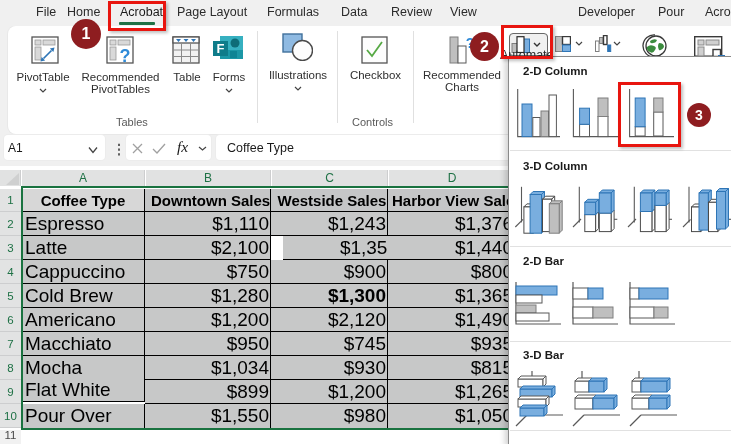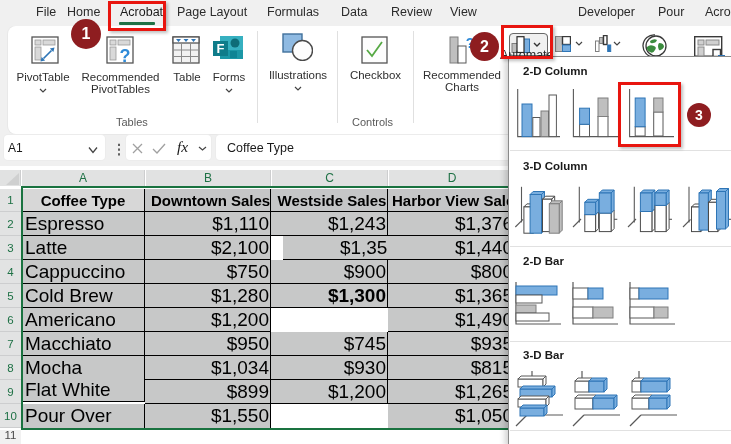--- a/index.html
+++ b/index.html
@@ -240,35 +240,37 @@
 <div class="cell" style="left:22px;top:259.5px;width:123px;height:24.0px;background:#c7c8c8;text-align:left;padding-left:3px;line-height:24.0px;border-right:1px solid #000;border-bottom:1px solid #000;">Cappuccino</div>
 <div class="cell" style="left:145px;top:259.5px;width:126px;height:24.0px;background:#c7c8c8;text-align:right;padding-right:1px;line-height:24.0px;border-right:1px solid #000;border-bottom:1px solid #000;">$750</div>
 <div class="cell" style="left:271px;top:259.5px;width:117px;height:24.0px;background:#c7c8c8;text-align:right;padding-right:1px;line-height:24.0px;border-right:1px solid #000;border-bottom:1px solid #000;">$900</div>
 <div class="cell" style="left:388px;top:259.5px;width:127px;height:24.0px;background:#c7c8c8;text-align:right;padding-right:1px;line-height:24.0px;border-right:1px solid #000;border-bottom:1px solid #000;">$800</div>
 <div class="cell" style="left:22px;top:283.5px;width:123px;height:24.0px;background:#c7c8c8;text-align:left;padding-left:3px;line-height:24.0px;border-right:1px solid #000;border-bottom:1px solid #000;">Cold Brew</div>
 <div class="cell" style="left:145px;top:283.5px;width:126px;height:24.0px;background:#c7c8c8;text-align:right;padding-right:1px;line-height:24.0px;border-right:1px solid #000;border-bottom:1px solid #000;">$1,280</div>
 <div class="cell" style="left:271px;top:283.5px;width:117px;height:24.0px;background:#c7c8c8;text-align:right;padding-right:1px;line-height:24.0px;border-right:1px solid #000;border-bottom:1px solid #000;font-weight:bold;">$1,300</div>
 <div class="cell" style="left:388px;top:283.5px;width:127px;height:24.0px;background:#c7c8c8;text-align:right;padding-right:1px;line-height:24.0px;border-right:1px solid #000;border-bottom:1px solid #000;">$1,365</div>
 <div class="cell" style="left:22px;top:307.5px;width:123px;height:24.0px;background:#c7c8c8;text-align:left;padding-left:3px;line-height:24.0px;border-right:1px solid #000;border-bottom:1px solid #000;">Americano</div>
 <div class="cell" style="left:145px;top:307.5px;width:126px;height:24.0px;background:#c7c8c8;text-align:right;padding-right:1px;line-height:24.0px;border-right:1px solid #000;border-bottom:1px solid #000;">$1,200</div>
+<div class="cell" style="left:271px;top:307.5px;width:117px;height:24.0px;background:#c7c8c8;text-align:right;padding-right:1px;line-height:24.0px;border-right:1px solid #000;border-bottom:1px solid #000;">$2,120</div>
 <div class="cell" style="left:388px;top:307.5px;width:127px;height:24.0px;background:#c7c8c8;text-align:right;padding-right:1px;line-height:24.0px;border-right:1px solid #000;border-bottom:1px solid #000;">$1,490</div>
 <div class="cell" style="left:22px;top:331.5px;width:123px;height:24.0px;background:#c7c8c8;text-align:left;padding-left:3px;line-height:24.0px;border-right:1px solid #000;border-bottom:1px solid #000;">Macchiato</div>
 <div class="cell" style="left:145px;top:331.5px;width:126px;height:24.0px;background:#c7c8c8;text-align:right;padding-right:1px;line-height:24.0px;border-right:1px solid #000;border-bottom:1px solid #000;">$950</div>
 <div class="cell" style="left:271px;top:331.5px;width:117px;height:24.0px;background:#c7c8c8;text-align:right;padding-right:1px;line-height:24.0px;border-right:1px solid #000;border-bottom:1px solid #000;">$745</div>
 <div class="cell" style="left:388px;top:331.5px;width:127px;height:24.0px;background:#c7c8c8;text-align:right;padding-right:1px;line-height:24.0px;border-right:1px solid #000;border-bottom:1px solid #000;">$935</div>
 <div class="cell" style="left:22px;top:355.5px;width:123px;height:24.0px;background:#c7c8c8;text-align:left;padding-left:3px;line-height:24.0px;border-right:1px solid #000;border-bottom:1px solid #000;">Mocha</div>
 <div class="cell" style="left:145px;top:355.5px;width:126px;height:24.0px;background:#c7c8c8;text-align:right;padding-right:1px;line-height:24.0px;border-right:1px solid #000;border-bottom:1px solid #000;">$1,034</div>
 <div class="cell" style="left:271px;top:355.5px;width:117px;height:24.0px;background:#c7c8c8;text-align:right;padding-right:1px;line-height:24.0px;border-right:1px solid #000;border-bottom:1px solid #000;">$930</div>
 <div class="cell" style="left:388px;top:355.5px;width:127px;height:24.0px;background:#c7c8c8;text-align:right;padding-right:1px;line-height:24.0px;border-right:1px solid #000;border-bottom:1px solid #000;">$815</div>
 <div class="cell" style="left:22px;top:378px;width:123px;height:24.0px;background:#c7c8c8;text-align:left;padding-left:3px;line-height:24.0px;border-right:1px solid #000;border-bottom:1px solid #000;">Flat White</div>
 <div class="cell" style="left:145px;top:379.5px;width:126px;height:24.0px;background:#c7c8c8;text-align:right;padding-right:1px;line-height:24.0px;border-right:1px solid #000;border-bottom:1px solid #000;">$899</div>
 <div class="cell" style="left:271px;top:379.5px;width:117px;height:24.0px;background:#c7c8c8;text-align:right;padding-right:1px;line-height:24.0px;border-right:1px solid #000;border-bottom:1px solid #000;">$1,200</div>
 <div class="cell" style="left:388px;top:379.5px;width:127px;height:24.0px;background:#c7c8c8;text-align:right;padding-right:1px;line-height:24.0px;border-right:1px solid #000;border-bottom:1px solid #000;">$1,265</div>
 <div class="cell" style="left:22px;top:403.5px;width:123px;height:24.0px;background:#c7c8c8;text-align:left;padding-left:3px;line-height:24.0px;border-right:1px solid #000;">Pour Over</div>
 <div class="cell" style="left:145px;top:403.5px;width:126px;height:24.0px;background:#c7c8c8;text-align:right;padding-right:1px;line-height:24.0px;border-right:1px solid #000;">$1,550</div>
+<div class="cell" style="left:271px;top:403.5px;width:117px;height:24.0px;background:#c7c8c8;text-align:right;padding-right:1px;line-height:24.0px;border-right:1px solid #000;">$980</div>
 <div class="cell" style="left:388px;top:403.5px;width:127px;height:24.0px;background:#c7c8c8;text-align:right;padding-right:1px;line-height:24.0px;border-right:1px solid #000;">$1,050</div>
 <div class="abs" style="left:21px;top:186px;width:496px;height:243.8px;border:2.6px solid #1a7340;"></div>
 </div>
 </div>
 
 <div id="panel">
   <div class="ptitle" style="top:8px;">2-D Column</div>
   <div id="icons2dcol">
 <svg class="abs" style="left:7px;top:31px;" width="44" height="50" viewBox="0 0 44 50">
         <path d="M1.7 1 V48.6 H44" fill="none" stroke="#595959" stroke-width="1.1"></path>

